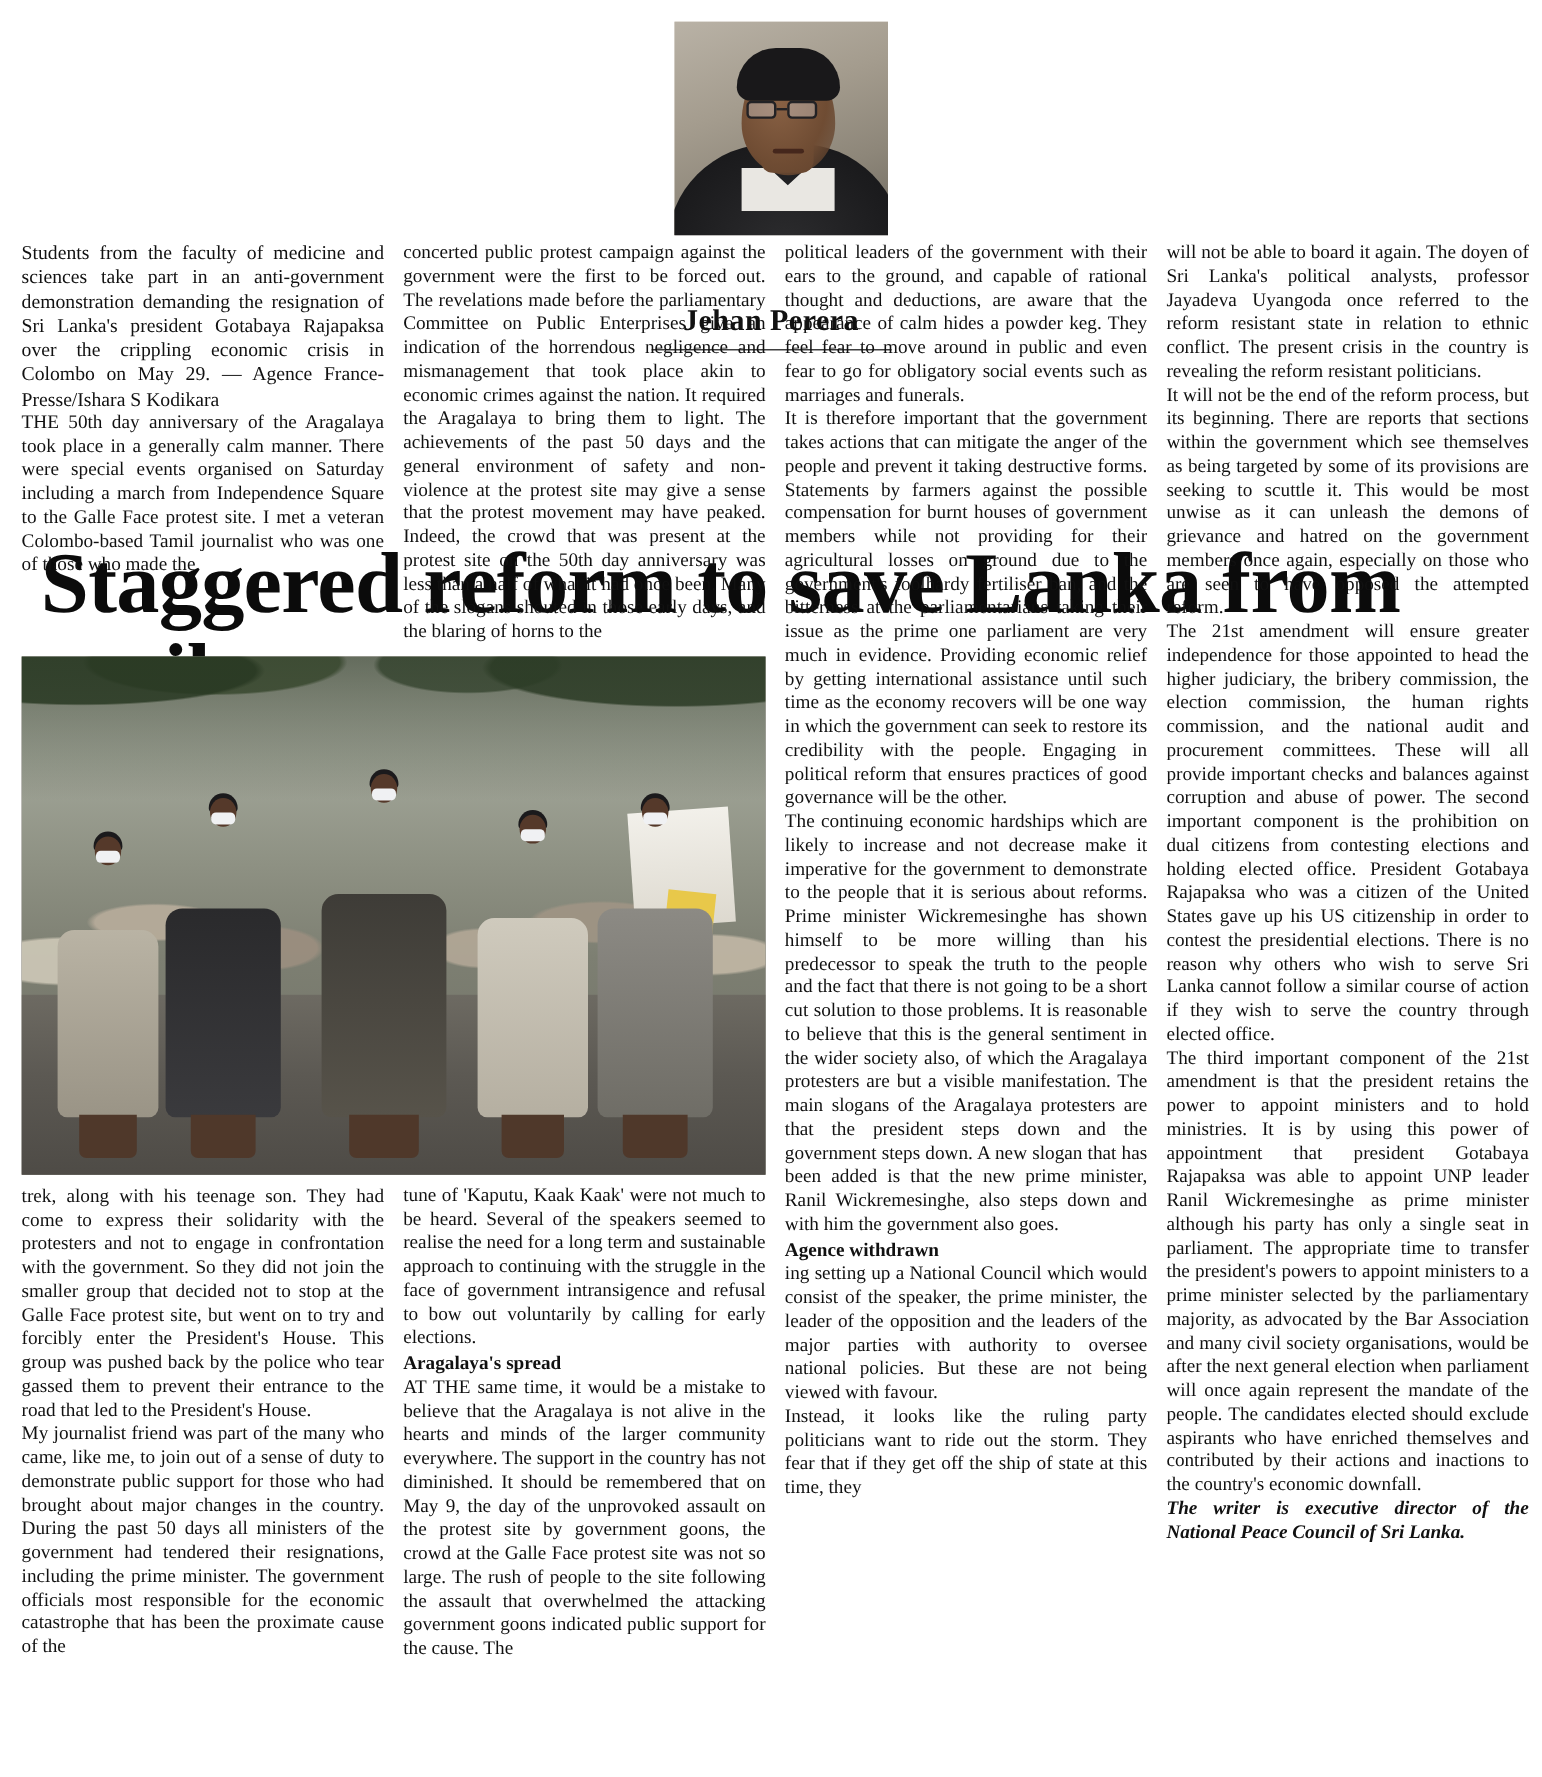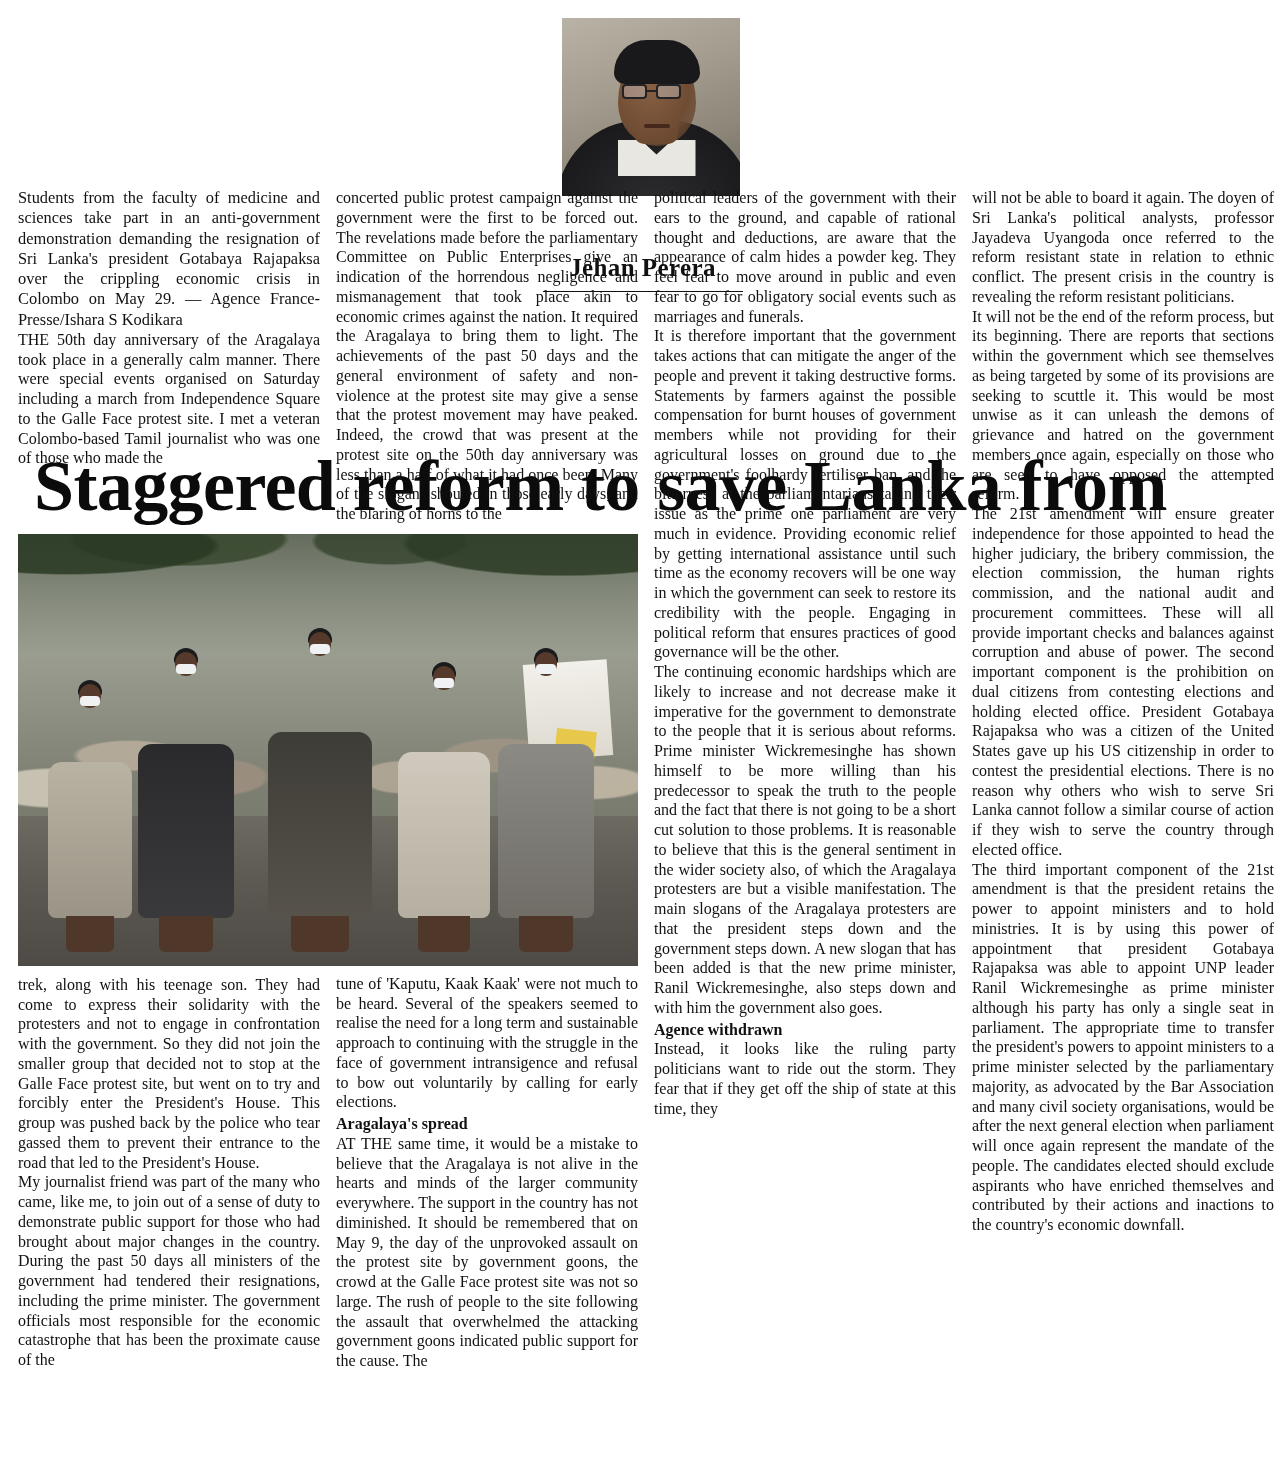--- a/index.html
+++ b/index.html
@@ -110,21 +110,21 @@
     line-height: 1.06;
     letter-spacing: -0.6px;
     color: #0b0b0b;
     text-align: left;
   }
 
   
   .columns {
     display: flex;
     gap: 16px;
-    margin-top: 4px;
+    margin-top: 17px;
   }
   .col {
     width: 302px;
     flex: 0 0 302px;
     position: relative;
   }
   .col p, .col .sub {
     margin: 0;
     font-size: 16px;
     line-height: 1.235;
@@ -328,24 +328,26 @@
           <p>AT THE same time, it would be a mistake to believe that the Aragalaya is not alive in the hearts and minds of the larger community everywhere. The support in the country has not diminished. It should be remembered that on May 9, the day of the unprovoked assault on the protest site by government goons, the crowd at the Galle Face protest site was not so large. The rush of people to the site following the assault that overwhelmed the attacking government goons indicated public support for the cause. The</p>
         </div>
       </div>
     </div>
 
     <div class="col">
       <p>political leaders of the government with their ears to the ground, and capable of rational thought and deductions, are aware that the appearance of calm hides a powder keg. They feel fear to move around in public and even fear to go for obligatory social events such as marriages and funerals.</p>
       <p>It is therefore important that the government takes actions that can mitigate the anger of the people and prevent it taking destructive forms. Statements by farmers against the possible compensation for burnt houses of government members while not providing for their agricultural losses on ground due to the government's foolhardy fertiliser ban, and the bitterness at the parliamentarians taking their issue as the prime one parliament are very much in evidence. Providing economic relief by getting international assistance until such time as the economy recovers will be one way in which the government can seek to restore its credibility with the people. Engaging in political reform that ensures practices of good governance will be the other.</p>
       <p>The continuing economic hardships which are likely to increase and not decrease make it imperative for the government to demonstrate to the people that it is serious about reforms. Prime minister Wickremesinghe has shown himself to be more willing than his predecessor to speak the truth to the people and the fact that there is not going to be a short cut solution to those problems. It is reasonable to believe that this is the general sentiment in the wider society also, of which the Aragalaya protesters are but a visible manifestation. The main slogans of the Aragalaya protesters are that the president steps down and the government steps down. A new slogan that has been added is that the new prime minister, Ranil Wickremesinghe, also steps down and with him the government also goes.</p>
       <p class="sub">Agence withdrawn</p>
+      <p>ing setting up a National Council which would consist of the speaker, the prime minister, the leader of the opposition and the leaders of the major parties with authority to oversee national policies. But these are not being viewed with favour.</p>
       <p>Instead, it looks like the ruling party politicians want to ride out the storm. They fear that if they get off the ship of state at this time, they</p>
     </div>
 
     <div class="col">
       <p>will not be able to board it again. The doyen of Sri Lanka's political analysts, professor Jayadeva Uyangoda once referred to the reform resistant state in relation to ethnic conflict. The present crisis in the country is revealing the reform resistant politicians.</p>
       <p> It will not be the end of the reform process, but its beginning. There are reports that sections within the government which see themselves as being targeted by some of its provisions are seeking to scuttle it. This would be most unwise as it can unleash the demons of grievance and hatred on the government members once again, especially on those who are seen to have opposed the attempted reform.</p>
       <p>The 21st amendment will ensure greater independence for those appointed to head the higher judiciary, the bribery commission, the election commission, the human rights commission, and the national audit and procurement committees. These will all provide important checks and balances against corruption and abuse of power. The second important component is the prohibition on dual citizens from contesting elections and holding elected office. President Gotabaya Rajapaksa who was a citizen of the United States gave up his US citizenship in order to contest the presidential elections. There is no reason why others who wish to serve Sri Lanka cannot follow a similar course of action if they wish to serve the country through elected office.</p>
       <p>The third important component of the 21st amendment is that the president retains the power to appoint ministers and to hold ministries. It is by using this power of appointment that president Gotabaya Rajapaksa was able to appoint UNP leader Ranil Wickremesinghe as prime minister although his party has only a single seat in parliament. The appropriate time to transfer the president's powers to appoint ministers to a prime minister selected by the parliamentary majority, as advocated by the Bar Association and many civil society organisations, would be after the next general election when parliament will once again represent the mandate of the people. The candidates elected should exclude aspirants who have enriched themselves and contributed by their actions and inactions to the country's economic downfall.</p>
+      <p class="closing">The writer is executive director of the National Peace Council of Sri Lanka.</p>
     </div>
 
   </div>
 </div>
 
 </body></html>

